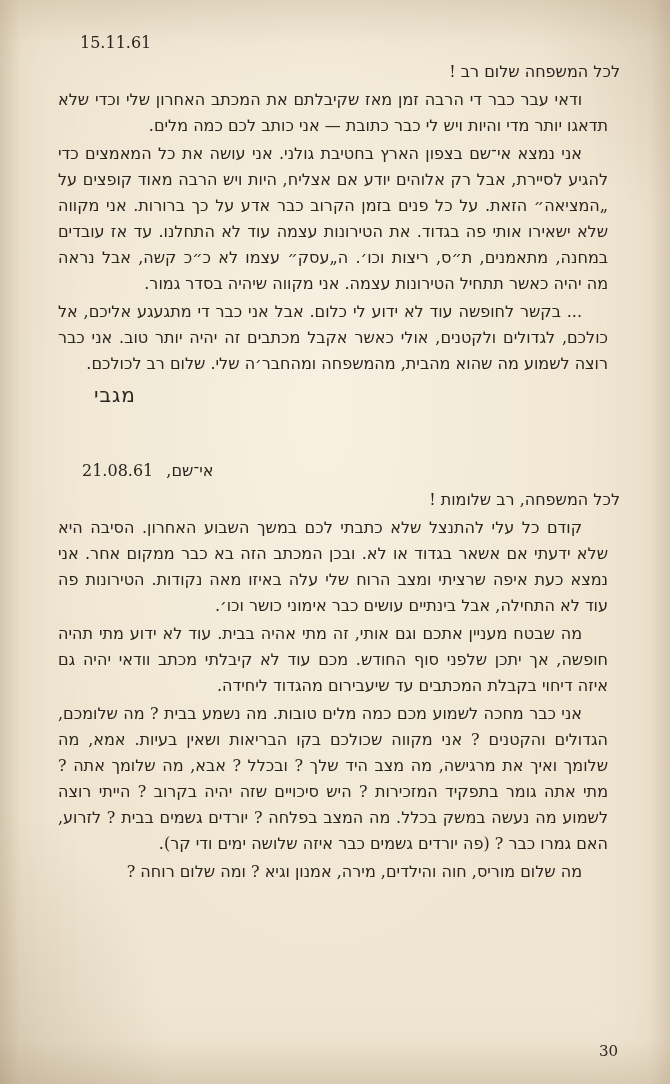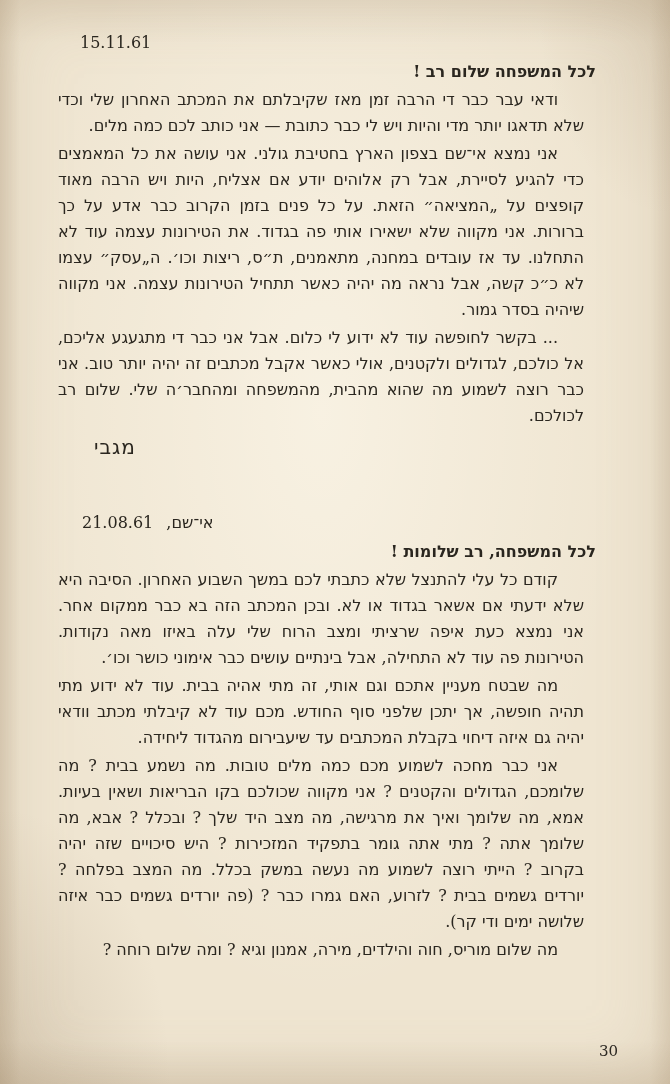--- a/index.html
+++ b/index.html
@@ -13,28 +13,28 @@
       radial-gradient(ellipse at 0% 100%, rgba(140,115,85,0.22) 0%, rgba(140,115,85,0) 18%),
       radial-gradient(ellipse at 100% 0%, rgba(140,115,85,0.16) 0%, rgba(140,115,85,0) 14%),
       linear-gradient(90deg, rgba(150,125,95,0.20) 0%, rgba(150,125,95,0) 3%, rgba(150,125,95,0) 97%, rgba(150,125,95,0.16) 100%),
       linear-gradient(0deg, rgba(150,125,95,0.14) 0%, rgba(150,125,95,0) 4%, rgba(150,125,95,0) 96%, rgba(150,125,95,0.10) 100%);
     box-shadow: inset 0 0 70px rgba(165,140,105,0.28);
     font-family:"DejaVu Serif","DejaVu Sans",serif;
     color:#2a261f;
   }
   .content{
     position:absolute; top:0; left:0; right:0;
-    padding:30px 74px 0 58px;
+    padding:30px 50px 0 58px;
     direction:rtl;
     font-size:16px;
     line-height:26px;
     text-align:justify;
   }
   .letter-date{ text-align:left; padding-left:22px; direction:rtl; }
-  .greeting{ margin-top:3px; font-weight:700; }
+  .greeting{ margin-top:3px; font-weight:400; }
   .para{ margin:2px 12px 0 0; text-indent:26px; }
   .signature{
     text-align:left; padding-left:36px;
     font-size:20px; letter-spacing:1px;
     margin-top:5px;
   }
   .letter-2{ margin-top:50px; }
   .letter-heading{ text-align:left; padding-left:24px; }
   .letter-heading .place{ margin-left:8px;margin-top:20px; }
   .page-number{

